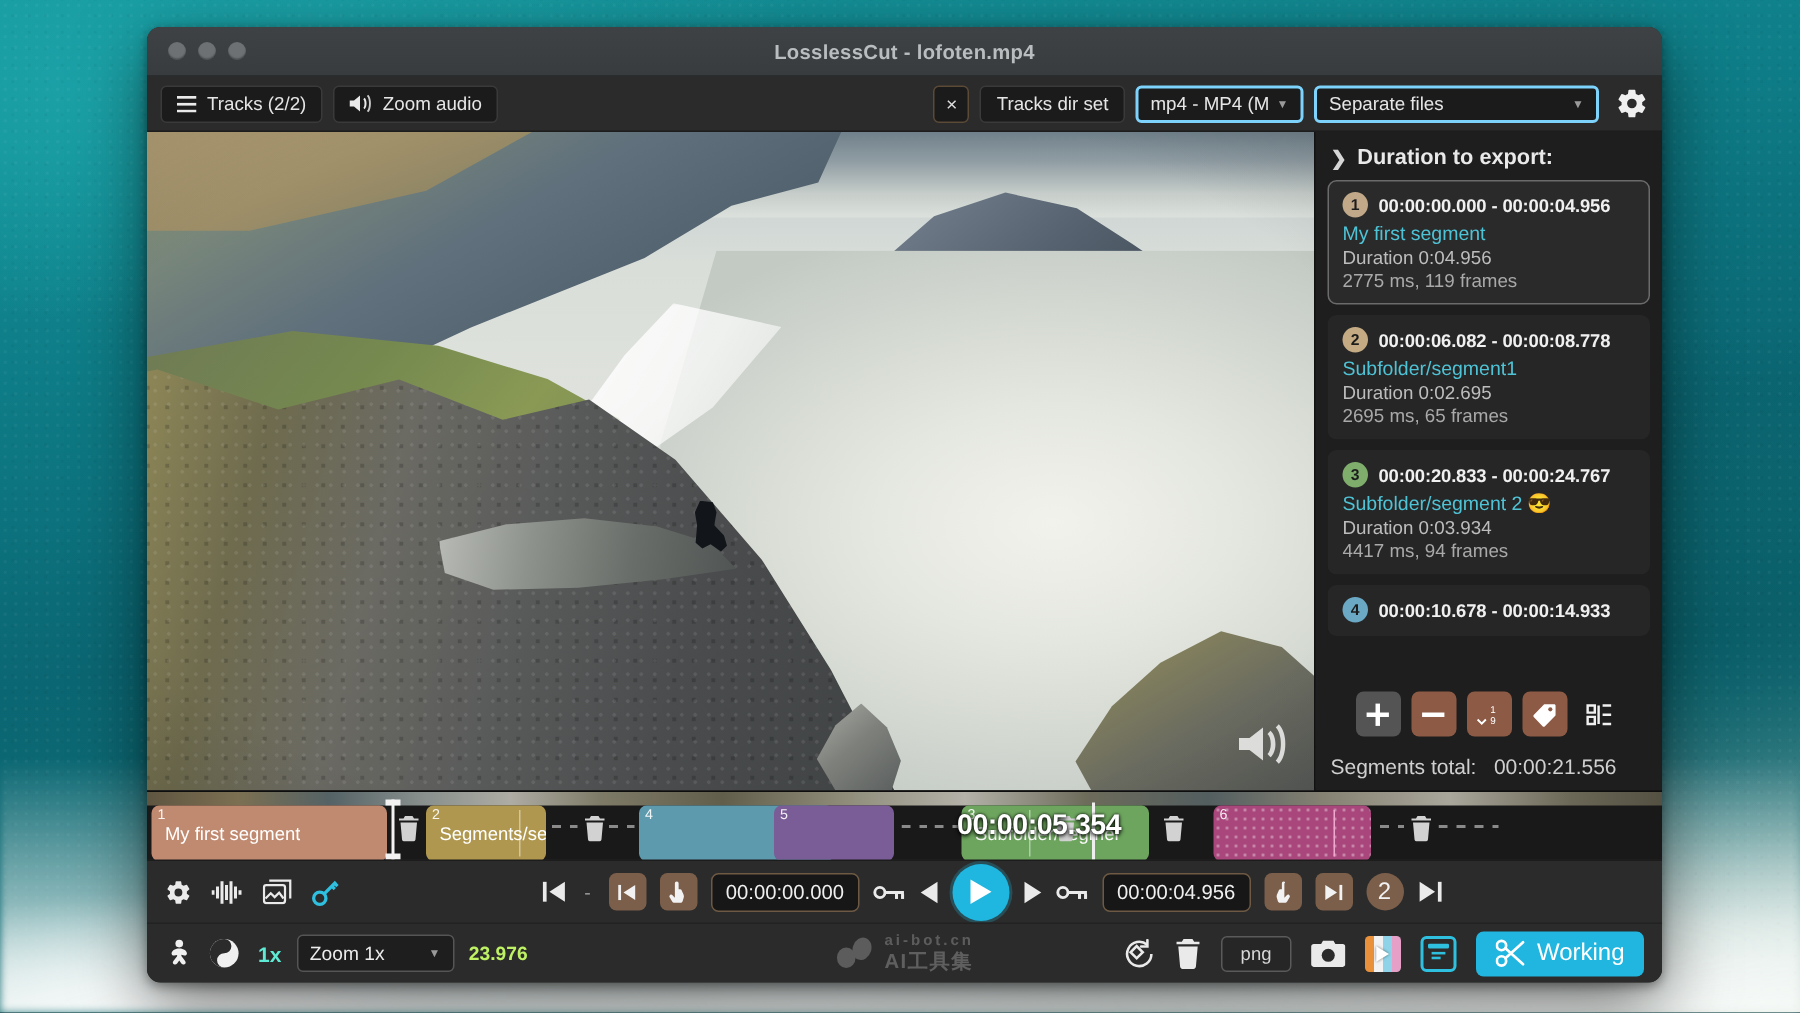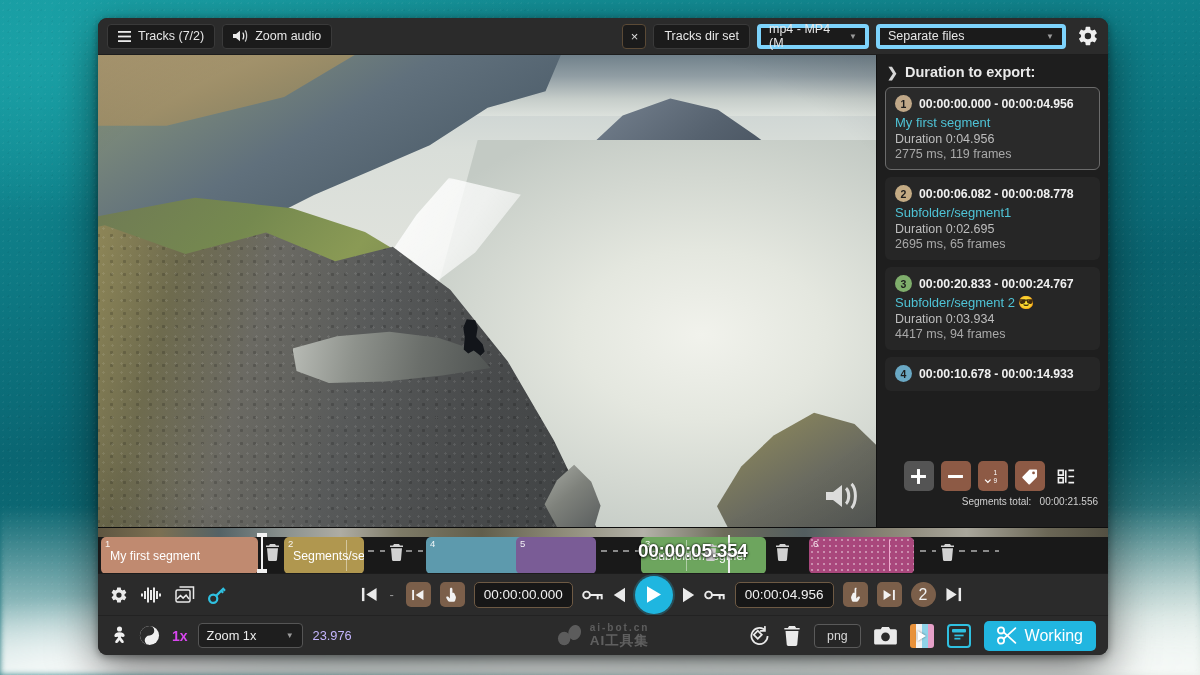--- a/index.html
+++ b/index.html
@@ -73,21 +73,21 @@
     height:25px; background:#1b1b1b; border:1px solid #3a3a3a; border-radius:4px;
     color:#e6e6e6; font-size:12.5px; display:flex; align-items:center;
     gap:7px; padding:0 10px; white-space:nowrap;
   }
   .spacer { flex:1 1 auto; }
   .xbtn {
     width:24px; height:25px; background:#1b1b1b; border:1px solid #5b4a36; border-radius:4px;
     color:#ddd; font-size:13px; display:flex; align-items:center; justify-content:center;
   }
   .selectish {
-    height:25px; background:#1b1b1b; border:4px solid #7dd3fc; border-radius:4px;
+    height:25px; background:#1b1b1b; border:2px solid #7dd3fc; border-radius:4px;
     color:#e6e6e6; font-size:12.5px; display:flex; align-items:center;
     padding:0 8px; justify-content:space-between; gap:1px;
   }
   .caret { font-size:8px; color:#9a9a9a; }
   #gear-top { margin-left:4px; color:#efefef; display:flex; align-items:center; }
 
   
   #body { flex:1 1 auto; display:flex; min-height:0; background:#111; }
 
   
@@ -227,22 +227,22 @@
   }
   .act {
     width:30px; height:30px; border-radius:5px; display:flex; align-items:center;
     justify-content:center; color:#fff;
   }
   .act.gray { background:#545454; }
   .act.brown { background:#8d5a45; }
   .act.flat { background:transparent; }
 
   #seg-total {
-    position:absolute; left:0; right:0; bottom:14px;
-    font-size:10px; color:#cfcfcf; padding:4px 10px 6px 10px; background:#1e1e1e;text-align:right;
+    position:absolute; left:0; right:0; bottom:2px;
+    font-size:14px; color:#cfcfcf; padding:4px 10px 6px 10px; background:#1e1e1e;
   }
 
   
   #timeline {
     flex:0 0 46px; height:46px; background:#191919; position:relative; overflow:hidden;
     border-top:1px solid #0e0e0e;
   }
   #tl-thumbs { position:absolute; left:0; right:0; top:0; height:9px;
     background:linear-gradient(to right,
       #6b6048 0%, #8d7f5c 6%, #5f6f73 12%, #9aa3a0 18%, #c8c6bc 24%, #8f8b74 30%,
@@ -304,27 +304,27 @@
   }
   .plain-icon { color:#eaeaea; display:flex; align-items:center; }
 
   
   #bottombar {
     flex:0 0 40px; height:40px; background:#2b2b2b;
     display:flex; align-items:center; padding:0 12px; gap:10px;
     border-top:1px solid #222;
     position:relative;
   }
-  #zoomlevel { color:#d946ef; font-size:14px; font-weight:bold; margin-left:2px;text-align:right; }
+  #zoomlevel { color:#5eead4; font-size:14px; font-weight:bold; margin-left:2px;text-align:right; }
   #zoom-select {
     height:25px; min-width:105px; background:#1e1e1e; border:1px solid #555; border-radius:4px;
     color:#ececec; font-size:12.8px; display:flex; align-items:center; justify-content:space-between;
     padding:0 8px; gap:10px;
   }
-  #fps { color:#c4b5fd; font-size:12.8px; }
+  #fps { color:#bef264; font-size:12.8px;font-weight:bold; }
   #watermark {
     position:absolute; left:50%; transform:translateX(-50%);
     display:flex; align-items:center; gap:7px; opacity:.30; pointer-events:none;
   }
   #wm-text { line-height:1.05; }
   #wm-latin { font-size:10px; letter-spacing:2px; color:#cfcfcf; font-weight:bold; }
   #wm-cn { font-size:13.5px; letter-spacing:1px; color:#d8d8d8; font-weight:bold; }
   #br-group { margin-left:auto; display:flex; align-items:center; gap:13px; }
   #png-chip {
     height:24px; border:1px solid #5a5a5a; border-radius:4px; background:#262626;
@@ -348,33 +348,41 @@
 </style>
 </head>
 <body>
 
 <div id="desktop">
   <div id="desktop-noise"></div>
 </div>
 
 <div id="window">
 
+  <div id="titlebar">
+    <div class="traffic">
+      <div class="tl"></div>
+      <div class="tl"></div>
+      <div class="tl"></div>
+    </div>
+    <div id="win-title">LosslessCut - lofoten.mp4</div>
+  </div>
 
   <div id="toolbar">
     <div class="tbtn">
       <span>
         <svg width="13" height="11" viewBox="0 0 13 11">
             <g fill="#eaeaea">
           <rect x="0" y="0" width="13" height="1.8"></rect>
               <rect x="0" y="4.6" width="13" height="1.8"></rect>
               <rect x="0" y="9.2" width="13" height="1.8"></rect>
         </g>
           </svg>
       </span>
-      <span>Tracks (7/2)</span>
+      <span>Tracks (2/2)</span>
     </div>
     <div class="tbtn">
       <span>
         <svg width="15" height="12" viewBox="0 0 15 12">
             <g fill="#eaeaea">
           <path d="M0 4h3L7 0.7v10.6L3 8H0z"></path>
           <path d="M9.2 3.1c1.1.9 1.1 4.9 0 5.8l.9.9c1.7-1.5 1.7-6.1 0-7.6z"></path>
           <path d="M11.6 1c1.9 1.6 1.9 8.4 0 10l.9.9c2.4-2.2 2.4-9.6 0-11.8z" opacity=".85"></path>
         </g>
           </svg>

